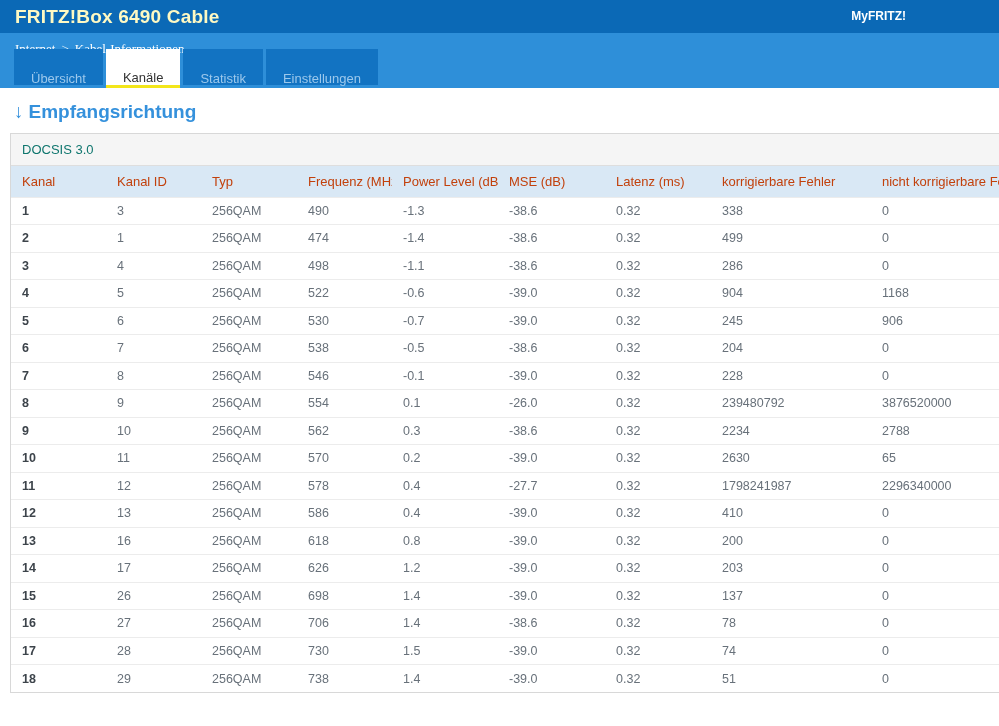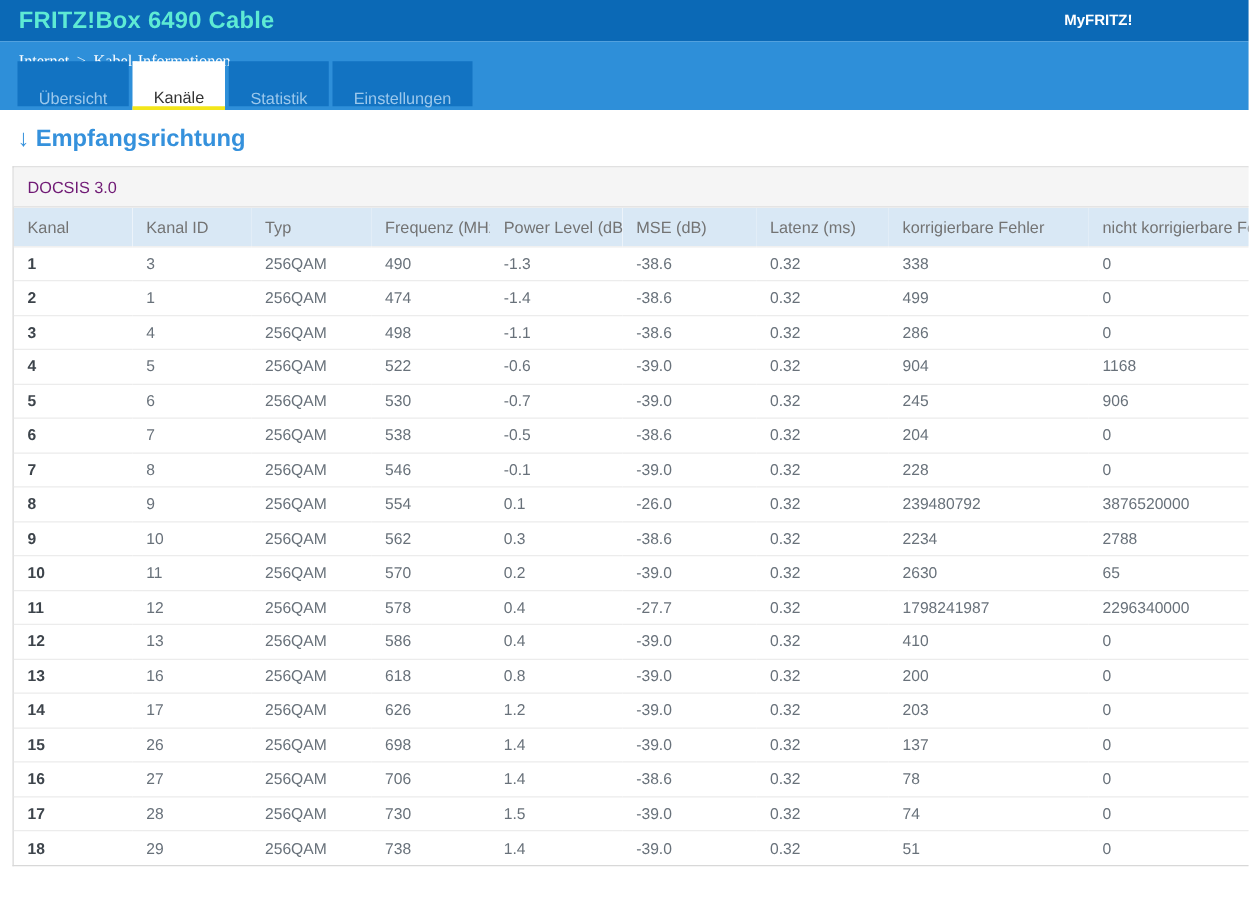--- a/index.html
+++ b/index.html
@@ -14,21 +14,21 @@
   }
   *{box-sizing:border-box;margin:0;padding:0;}
   html,body{margin:0;padding:0;}
   body{width:999px;height:726px;overflow:hidden;background:#fff;
        font-family:"Liberation Sans",sans-serif;}
   .page{position:relative;width:999px;height:726px;background:#fff;}
 
   
   .topbar{height:33px;background:var(--header-blue);display:flex;align-items:center;
           padding-left:15px;position:relative;}
-  .app-title{color:#5eead4;font-size:19px;font-weight:bold;letter-spacing:.2px;text-align:right;}
+  .app-title{color:#fef9c3;font-size:19px;font-weight:bold;letter-spacing:.2px;text-align:right;}
   .myfritz{position:absolute;right:93px;top:0;height:33px;line-height:33px;
            color:#fff;font-size:12px;font-weight:bold;cursor:pointer;text-decoration:none;}
 
   
   .band{height:55px;background:var(--band-blue);position:relative;padding-left:15px;}
   .breadcrumb{padding-top:8px;font-size:13px;color:#fff;font-family:Liberation Serif, serif;}
   .breadcrumb .crumb{cursor:pointer;}
   .breadcrumb .sep{margin:0 6px;opacity:.9;}
   .tabs{position:absolute;bottom:0;left:14px;display:flex;gap:3px;}
   .tab{height:24px;line-height:24px;background:var(--tab-blue);color:var(--tab-text);
@@ -37,25 +37,25 @@
               height:24px;line-height:21px;border-bottom:3px solid var(--underline-yellow);}
 
   
   .content{position:relative;}
   .section-link{display:inline-block;margin:13px 0 0 14px;font-size:19px;font-weight:bold;
                 color:var(--link-blue);cursor:pointer;text-decoration:none;}
   .section-link .arrow{font-weight:normal;margin-right:5px;}
 
   .table-panel{position:absolute;left:10px;right:0;top:45px;
                border:1px solid var(--panel-border);border-right:none;background:#fff;}
-  .caption{height:32px;line-height:32px;background:#f5f5f5;color:#701a75;font-size:13px;
+  .caption{height:32px;line-height:32px;background:#f5f5f5;color:#0f766e;font-size:13px;
            padding-left:11px;border-bottom:1px solid #dedede;}
   table{width:100%;border-collapse:collapse;table-layout:fixed;}
   thead th{background:var(--thead-bg);height:31px;font-size:13px;font-weight:normal;
-           color:#737373;text-align:left;padding-left:11px;white-space:nowrap;overflow:hidden;}
+           color:#c2410c;text-align:left;padding-left:11px;white-space:nowrap;overflow:hidden;}
   tbody td{height:27.5px;font-size:12.5px;color:#68717a;padding-left:11px;
            border-top:1px solid #ececec;white-space:nowrap;overflow:hidden;
            vertical-align:middle;}
   tbody tr td:first-child{font-weight:bold;color:#3d444b;}
 </style>
 </head>
 <body>
 
 <div class="page">
 

